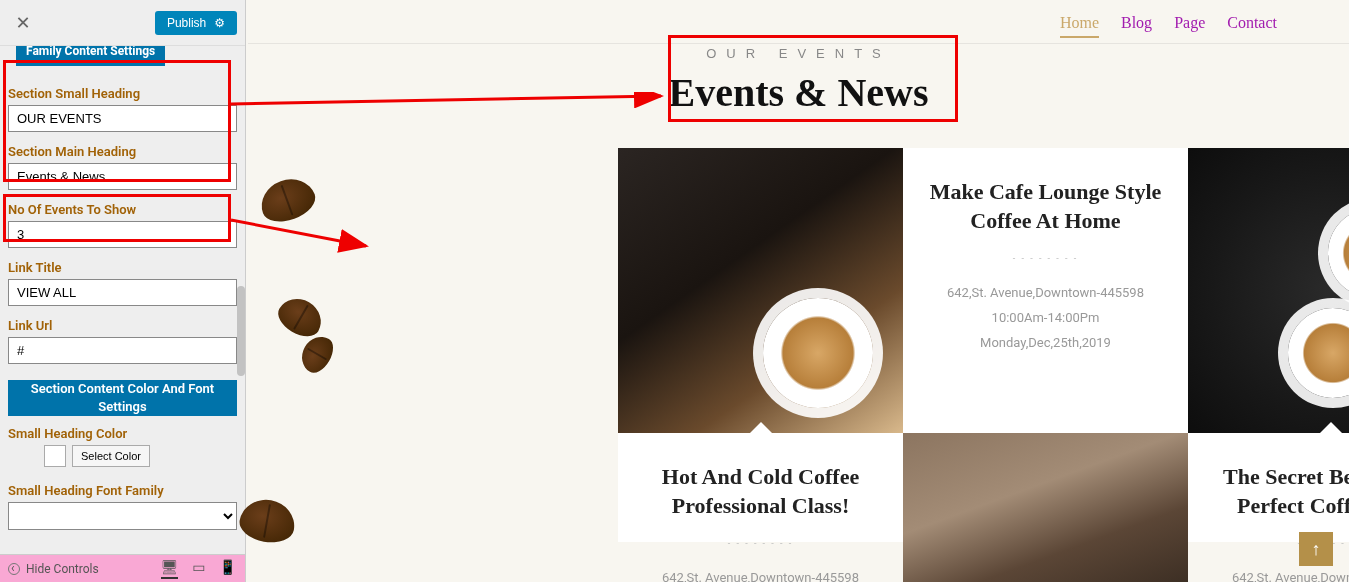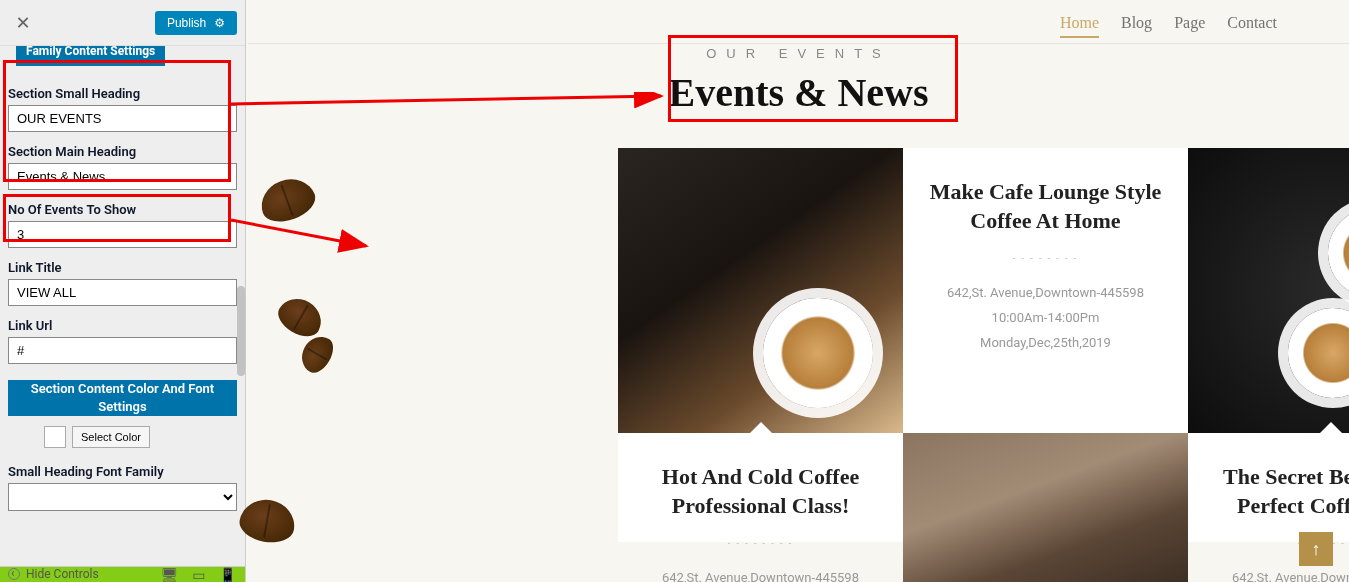--- a/index.html
+++ b/index.html
@@ -7,48 +7,48 @@
 
     
     .sidebar { position: absolute; left: 0; top: 0; width: 246px; height: 582px; background: #eee; border-right: 1px solid #ccc; display: flex; flex-direction: column; }
     .sidebar-header { height: 46px; border-bottom: 1px solid #ddd; display: flex; align-items: center; justify-content: space-between; padding: 0 8px; }
     .close-btn { width: 30px; height: 30px; background: transparent; border: none; color: #666; font-size: 18px; cursor: pointer; }
     .publish-btn { background: #0085ba; color: #fff; border: none; padding: 5px 12px; border-radius: 3px; font-size: 12px; display: flex; align-items: flex-start; gap: 8px; cursor: pointer; }
     .gear-icon { font-size: 12px; }
     .content-settings-btn { background: #0073aa; color: #fff; padding: 8px 10px; font-size: 12px; font-weight: bold; margin: 0 8px; position: relative; top: -10px; display: inline-block; }
     .sidebar-body { flex: 1; overflow-y: auto; padding: 0 8px 8px 8px; position: relative; }
     .field-group { margin-top: 10px; margin-bottom: 12px; }
-    .field-label { font-size: 13px; font-weight: 600; color: #0f172a; margin-bottom: 4px; display: block; }
+    .field-label { font-size: 13px; font-weight: 600; color: #a16207; margin-bottom: 4px; display: block; }
     .text-input { width: 100%; padding: 5px 8px; border: 1px solid #888; background: #fff; font-size: 13px; }
     .btn-block { background: #0073aa; color: #fff; padding: 0 10px; font-size: 13px; font-weight: 600; text-align: center; margin: 16px 0 10px 0; line-height: 1.4; }
     .select-color { display: inline-flex; align-items: center; margin-left: 36px; }
     .color-swatch { width: 22px; height: 22px; background: #fff; border: 1px solid #aaa; margin-right: 6px; }
     .select-color-btn { padding: 4px 8px; border: 1px solid #aaa; background: #f6f6f6; font-size: 11px; }
     select.text-input { height: 28px; }
-    .sidebar-footer { height: 16px; border-top: 1px solid #ccc; display: flex; align-items: flex-start; justify-content: space-between; padding: 0 8px; background: #84cc16; font-size: 12px; color: #555; }
+    .sidebar-footer { height: 28px; border-top: 1px solid #ccc; display: flex; align-items: center; justify-content: space-between; padding: 0 8px; background: #f9a8d4; font-size: 12px; color: #555; }
     .hide-controls { display: flex; align-items: center; gap: 6px; cursor: pointer; }
     .hide-controls-icon { display:inline-block; width:12px; height:12px; border:1px solid #777; border-radius:50%; position:relative; }
     .hide-controls-icon::after { content:"‹"; position:absolute; left:2px; top:-3px; font-size:12px; color:#555; }
     .device-icons { display: flex; gap: 14px; font-size: 14px; color: #555; }
     .device-icons span { cursor: pointer; }
     .device-icons span.active { border-bottom: 2px solid #333; padding-bottom: 2px; }
 
     
     .edit-icon { position: absolute; left: 248px; top: 14px; width: 18px; height: 18px; background: #0085ba; border-radius: 50%; color: #fff; font-size: 11px; display: flex; align-items: center; justify-content: center; cursor: pointer; }
 
     
     .anno-box1 { position: absolute; left: 3px; top: 60px; width: 228px; height: 122px; border: 3px solid #e00; pointer-events: none; z-index: 60; }
     .anno-box2 { position: absolute; left: 3px; top: 194px; width: 228px; height: 48px; border: 3px solid #e00; pointer-events: none; z-index: 60; }
     .anno-box3 { position: absolute; left: 668px; top: 35px; width: 290px; height: 87px; border: 3px solid #e00; pointer-events: none; z-index: 60; }
     .arrow-svg { position: absolute; pointer-events: none; z-index: 59; }
 
     
     .preview { position: absolute; left: 248px; top: 0; right: 0; height: 582px; background: #f8f6f0; }
     .nav { position: absolute; right: 72px; top: 14px; display: flex; gap: 22px; font-family: Georgia, 'Times New Roman', serif; font-size: 16px; color: #888; }
-    .nav a { text-decoration: none; color: #737373; cursor: pointer; }
+    .nav a { text-decoration: none; color: #a21caf; cursor: pointer; }
     .nav a.active { color: #caa86a; border-bottom: 2px solid #caa86a; padding-bottom: 4px; }
     .nav-border { position: absolute; top: 43px; left: 0; right: 0; border-top: 1px solid rgba(0,0,0,0.07); }
 
     .hero-heading { position: absolute; left: 50%; transform: translateX(-50%); top: 46px; text-align: center; }
     .small-heading { font-size: 13px; letter-spacing: 10px; color: #888; font-family: Arial, sans-serif; }
     .main-heading { font-family: Georgia, 'Times New Roman', serif; font-size: 40px; font-weight: 700; color: #111; margin-top: 8px; }
 
     
     .bean { position: absolute; background: radial-gradient(ellipse at 40% 40%, #6b3e1a, #3b2100); border-radius: 50% 50% 50% 50% / 60% 60% 40% 40%; transform: rotate(-20deg); }
     .bean::after { content:""; position:absolute; left:48%; top:10%; width:2px; height:80%; background:rgba(0,0,0,.35); border-radius:2px; }
@@ -109,20 +109,21 @@
     </div>
 
     <div class="field-group">
       <label class="field-label">Link Url</label>
       <input class="text-input" type="text" value="#" style="">
     </div>
 
     <div class="btn-block">Section Content Color And Font Settings</div>
 
     <div class="field-group">
+      <label class="field-label">Small Heading Color</label>
       <div class="select-color">
         <span class="color-swatch"></span>
         <button class="select-color-btn">Select Color</button>
       </div>
     </div>
 
     <div class="field-group" style="margin-bottom:0">
       <label class="field-label">Small Heading Font Family</label>
       <select class="text-input"></select>
     </div>

